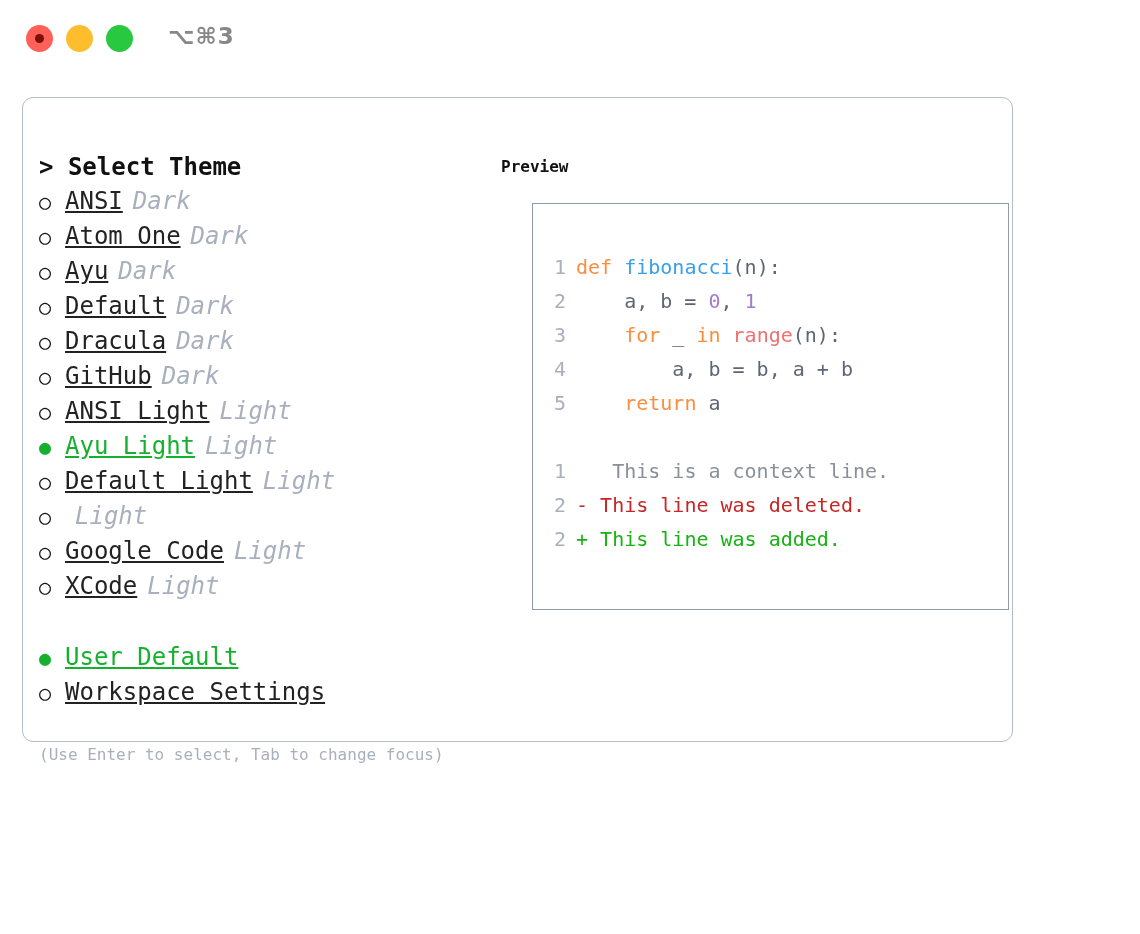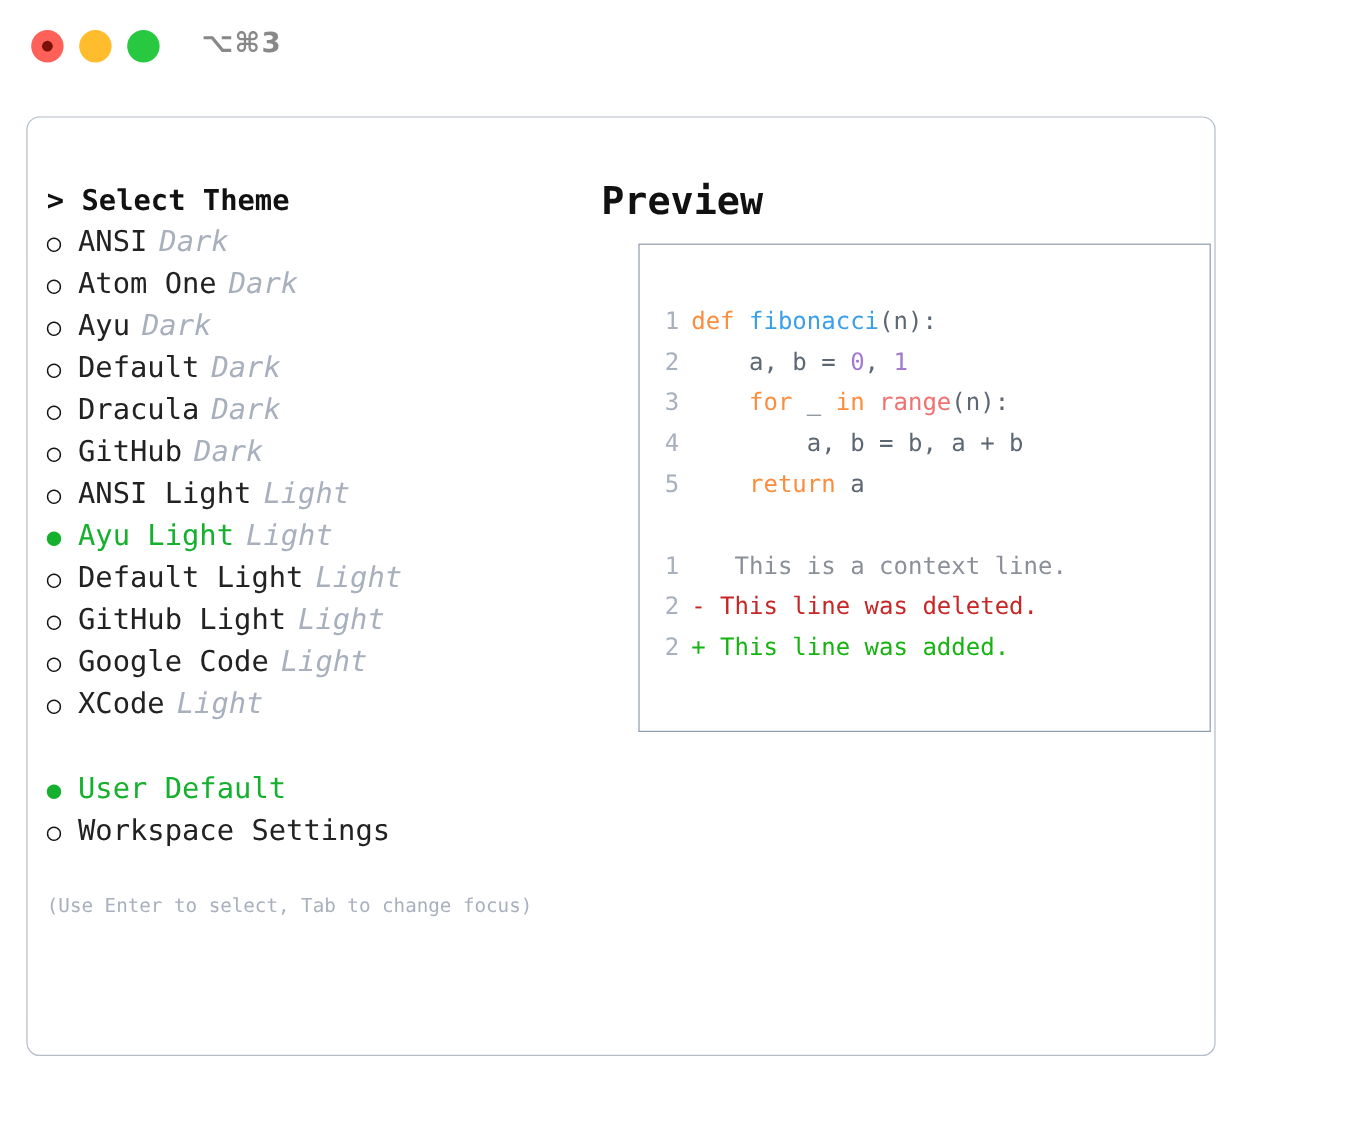--- a/index.html
+++ b/index.html
@@ -69,21 +69,21 @@
     font-family: "DejaVu Sans", "Liberation Sans", sans-serif;
     white-space: nowrap;
   }
 
   
   #panel {
     position: absolute;
     left: 22px;
     top: 97px;
     width: 991px;
-    height: 783px;
+    height: 645px;
     border: 1.4px solid #b4bcc8;
     border-radius: 11px;
     box-sizing: border-box;
     background: #ffffff;
   }
 
   
   #left-col {
     position: absolute;
     left: 16px;
@@ -113,41 +113,41 @@
     white-space: pre;
   }
   .bullet {
     display: inline-block;
     width: 26px;
     flex: 0 0 26px;
     color: #111111;
     font-size: 20px;
   }
   .bullet.sel { color: #15b12e; }
-  .opt-label { color: #222222; }
+  .opt-label { color: #222222; text-decoration: underline; }
   .opt-row.selected .opt-label { color: #15b12e; }
   .opt-kind {
     color: #a8b0bd;
     margin-left: 10px;
     font-style: italic;
   }
 
   .spacer-lg { height: 36px; }
   .spacer-md { height: 28px; }
 
   #hint {
     font-size: 16px;
     line-height: 34px;
     color: #a8b0bd;
     width: 420px;
   }
 
   
   #preview-title {
-    font-size: 32px;
+    font-size: 16px;
     font-weight: bold;
     color: #111111;
     line-height: 34px;
   }
   #preview-box {
     position: absolute;
     left: 31px;
     top: 53px;
     width: 477px;
     height: 407px;
@@ -202,21 +202,21 @@
       <div id="theme-list">
           <div class="opt-row"><span class="bullet">○</span><span class="opt-label">ANSI</span><span class="opt-kind">Dark</span></div>
           <div class="opt-row"><span class="bullet">○</span><span class="opt-label">Atom One</span><span class="opt-kind">Dark</span></div>
           <div class="opt-row"><span class="bullet">○</span><span class="opt-label">Ayu</span><span class="opt-kind">Dark</span></div>
           <div class="opt-row"><span class="bullet">○</span><span class="opt-label">Default</span><span class="opt-kind">Dark</span></div>
           <div class="opt-row"><span class="bullet">○</span><span class="opt-label">Dracula</span><span class="opt-kind">Dark</span></div>
           <div class="opt-row"><span class="bullet">○</span><span class="opt-label">GitHub</span><span class="opt-kind">Dark</span></div>
           <div class="opt-row"><span class="bullet">○</span><span class="opt-label">ANSI Light</span><span class="opt-kind">Light</span></div>
           <div class="opt-row selected"><span class="bullet sel">●</span><span class="opt-label">Ayu Light</span><span class="opt-kind">Light</span></div>
           <div class="opt-row"><span class="bullet">○</span><span class="opt-label">Default Light</span><span class="opt-kind">Light</span></div>
-          <div class="opt-row"><span class="bullet">○</span><span class="opt-label">GitHub Light</span><span class="opt-kind">Light</span></div>
+          <div class="opt-row"><span class="bullet">○</span><span class="opt-kind">Light</span></div>
           <div class="opt-row"><span class="bullet">○</span><span class="opt-label">Google Code</span><span class="opt-kind">Light</span></div>
           <div class="opt-row"><span class="bullet">○</span><span class="opt-label">XCode</span><span class="opt-kind">Light</span></div>
         </div>
 
       <div class="spacer-lg"></div>
 
       <div id="apply-list">
           <div class="opt-row selected"><span class="bullet sel">●</span><span class="opt-label">User Default</span></div>
           <div class="opt-row"><span class="bullet">○</span><span class="opt-label">Workspace Settings</span></div>
         </div>

